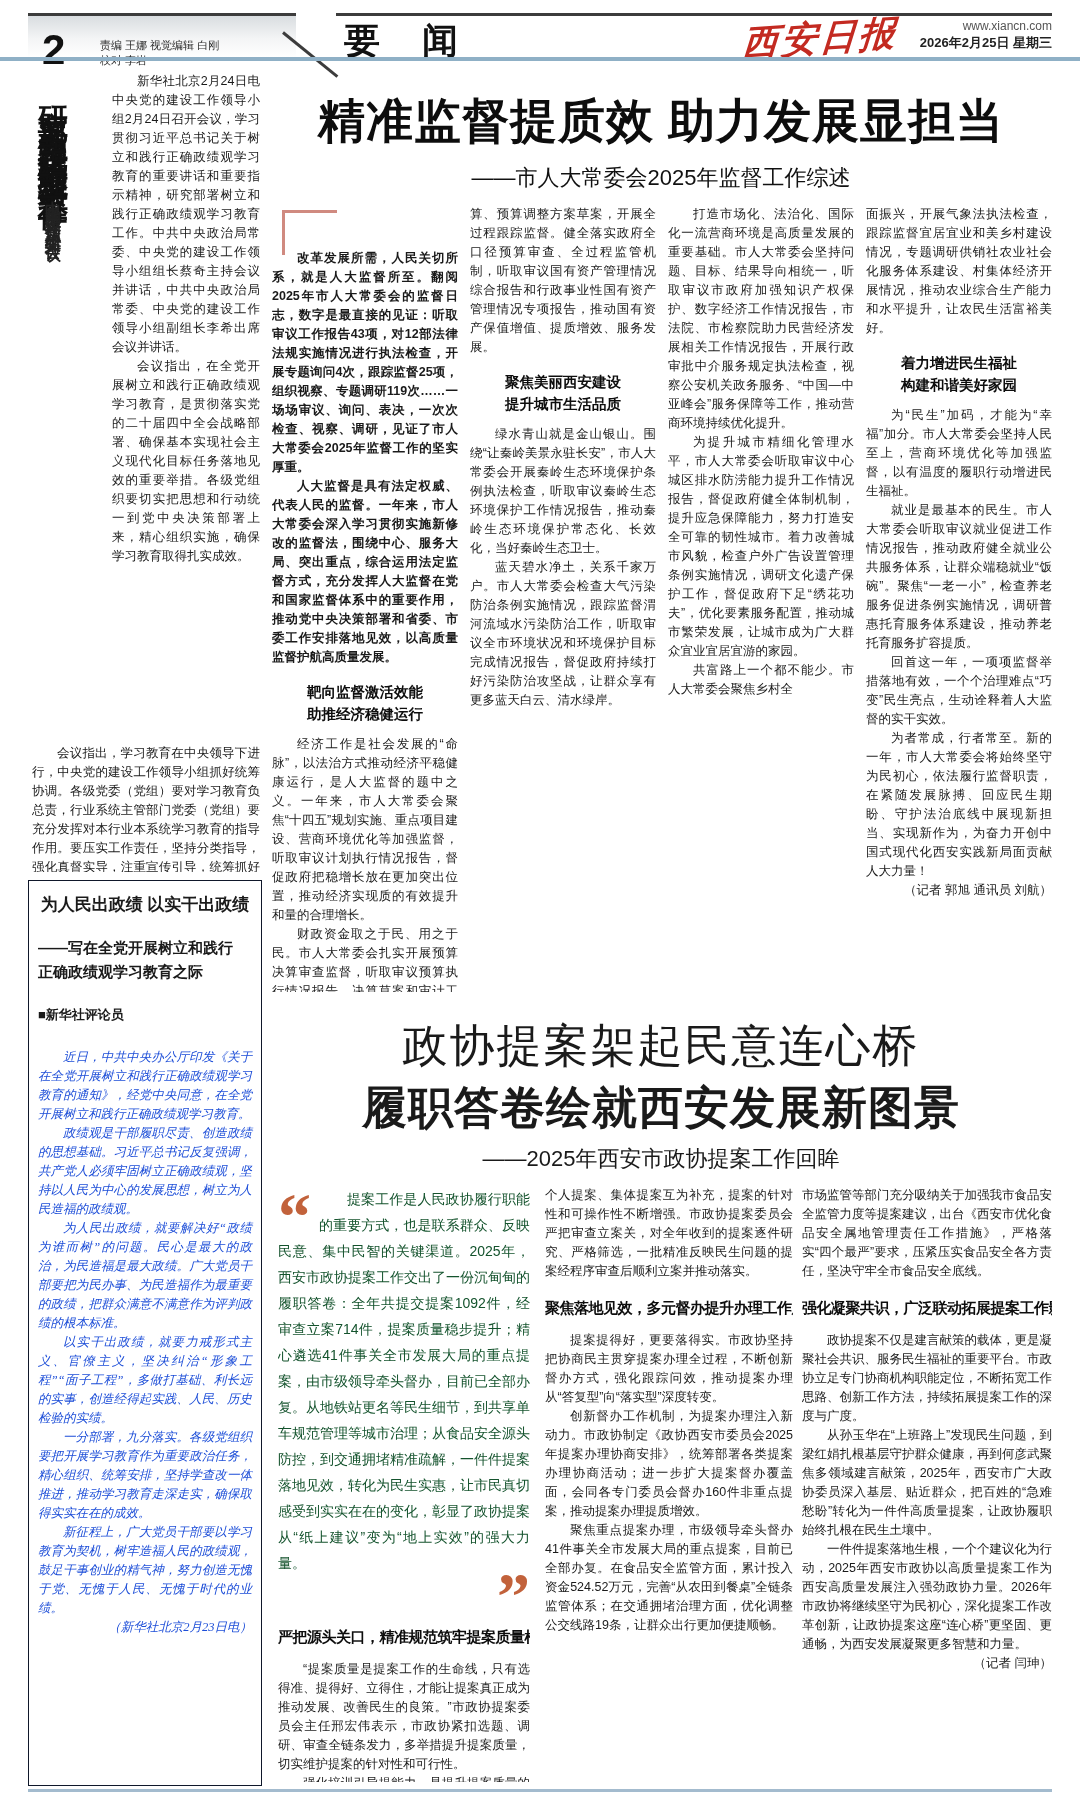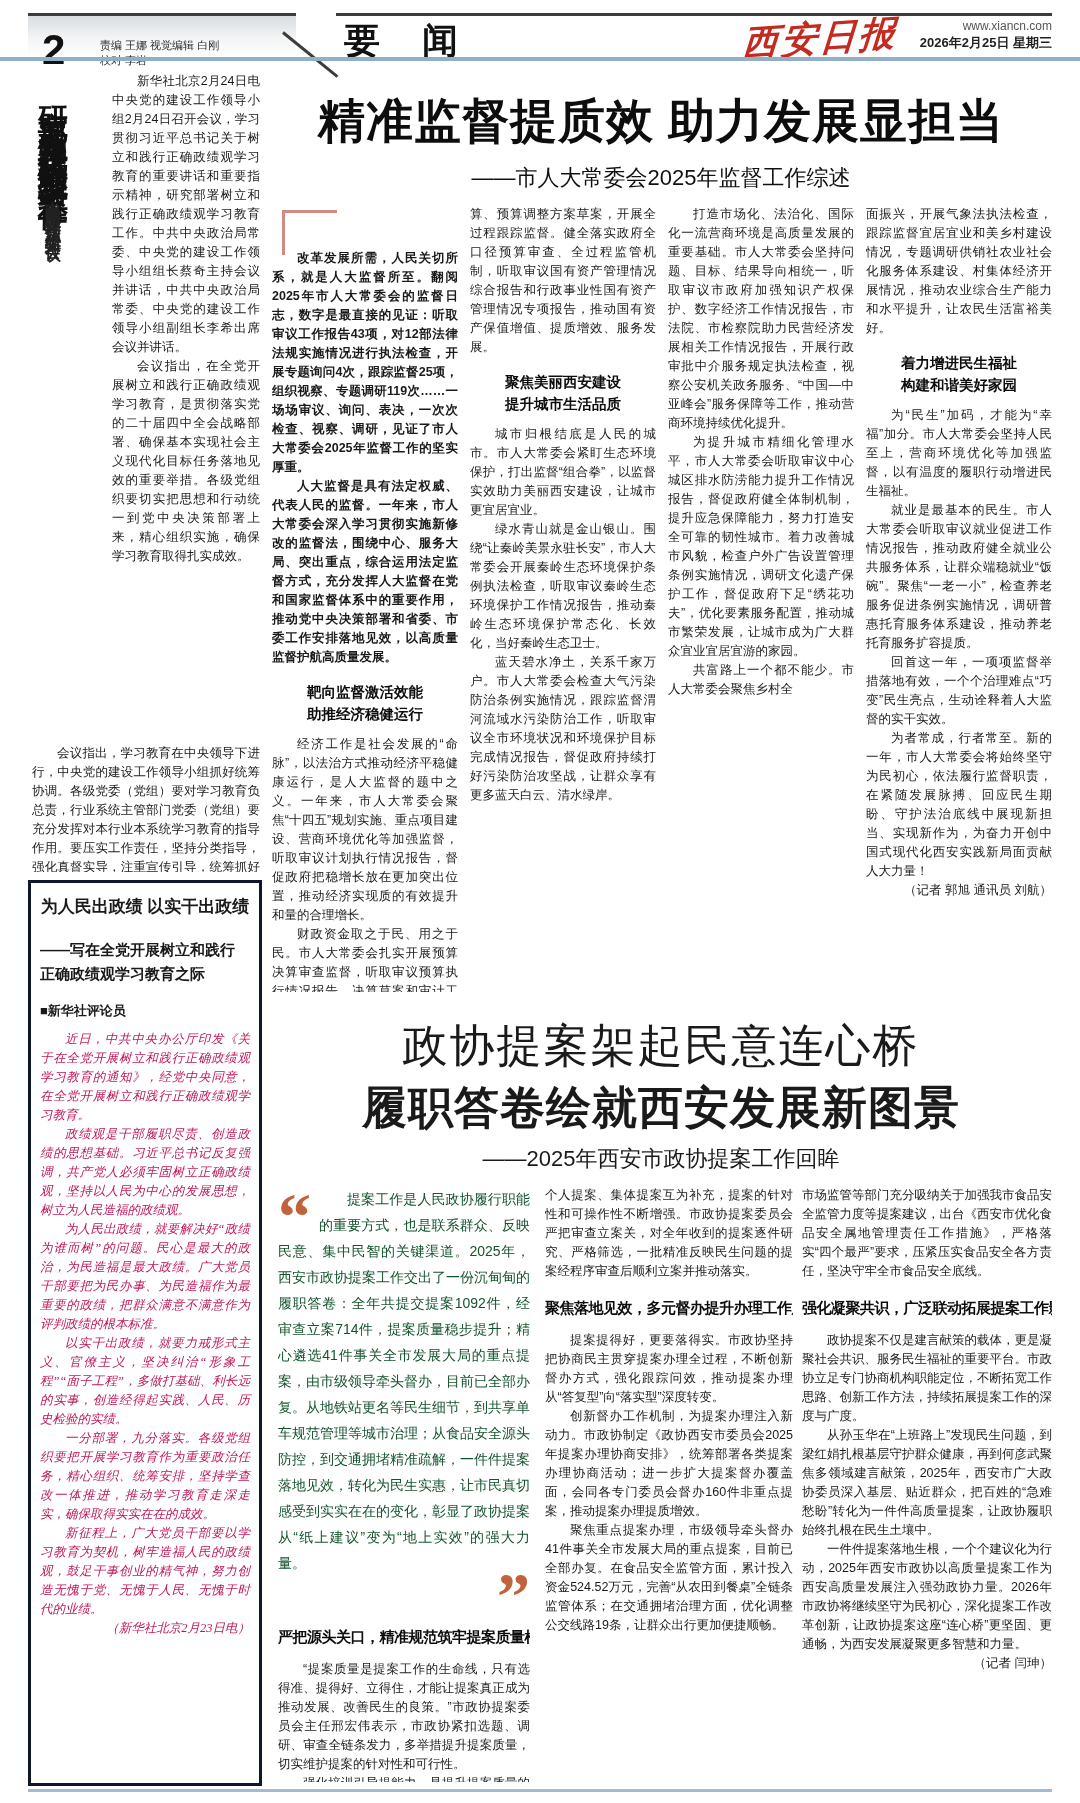--- a/index.html
+++ b/index.html
@@ -29,26 +29,26 @@
   .vhead{position:absolute;left:32px;top:82px;height:650px;writing-mode:vertical-rl;}
   .vhead .vtitle{font-size:30px;font-weight:900;letter-spacing:5px;color:#111;margin-left:6px;}
   .vhead .vkicker{font-size:16px;font-weight:600;letter-spacing:3px;color:#222;margin-top:2px;}
   .left-narrow{position:absolute;left:112px;top:72px;width:148px;height:668px;overflow:hidden;
                font-size:12.5px;line-height:19px;text-align:justify;}
   .left-wide{position:absolute;left:32px;top:744px;width:228px;height:128px;overflow:hidden;
              font-size:12.5px;line-height:19px;text-align:justify;}
 
   
   .commentary{position:absolute;left:28px;top:880px;width:234px;height:906px;
-              border:3px solid #0f172a;box-sizing:border-box;padding:12px 9px;overflow:hidden;}
+              border:1px solid #0f172a;box-sizing:border-box;padding:12px 9px;overflow:hidden;}
   .cm-title{font-size:17px;font-weight:900;text-align:center;white-space:nowrap;letter-spacing:0;}
   .cm-sub{font-size:15px;font-weight:600;margin-top:20px;line-height:24px;white-space:pre-line;}
-  .cm-byline{font-size:13px;font-weight:bold;margin-top:16px;}
-  .cm-body{margin-top:10px;font-family:"Liberation Serif",serif;font-style:italic;
-           font-size:12.5px;line-height:19px;text-align:justify;color:#be185d;}
+  .cm-byline{font-size:13px;font-weight:bold;margin-top:22px;}
+  .cm-body{margin-top:24px;font-family:"Liberation Serif",serif;font-style:italic;
+           font-size:12.5px;line-height:19px;text-align:justify;color:#1d4ed8;}
   .cm-body .para{margin:0;text-indent:2em;}
 
   
   .m-title{position:absolute;left:270px;top:90px;width:782px;text-align:center;
            font-size:47px;font-weight:900;letter-spacing:1px;color:#0d0d0d;white-space:nowrap;}
   .m-sub{position:absolute;left:270px;top:163px;width:782px;text-align:center;
          font-size:22px;font-weight:500;color:#111;}
   .col{position:absolute;top:205px;height:787px;overflow:hidden;
        font-size:12.5px;line-height:19px;text-align:justify;}
   .c1{left:272px;width:186px;padding-top:44px;box-sizing:border-box;}
@@ -139,21 +139,20 @@
       <p class="para lead">人大监督是具有法定权威、代表人民的监督。一年来，市人大常委会深入学习贯彻实施新修改的监督法，围绕中心、服务大局、突出重点，综合运用法定监督方式，充分发挥人大监督在党和国家监督体系中的重要作用，推动党中央决策部署和省委、市委工作安排落地见效，以高质量监督护航高质量发展。</p>
       <h3 class="colhead">靶向监督激活效能
 助推经济稳健运行</h3>
       <p class="para">经济工作是社会发展的“命脉”，以法治方式推动经济平稳健康运行，是人大监督的题中之义。一年来，市人大常委会聚焦“十四五”规划实施、重点项目建设、营商环境优化等加强监督，听取审议计划执行情况报告，督促政府把稳增长放在更加突出位置，推动经济实现质的有效提升和量的合理增长。</p>
       <p class="para">财政资金取之于民、用之于民。市人大常委会扎实开展预算决算审查监督，听取审议预算执行情况报告、决算草案和审计工作报告，审查批准预</p>
     </div>
   <div class="col c2">
       <p class="para" style="text-indent: 0px;">算、预算调整方案草案，开展全过程跟踪监督。健全落实政府全口径预算审查、全过程监管机制，听取审议国有资产管理情况综合报告和行政事业性国有资产管理情况专项报告，推动国有资产保值增值、提质增效、服务发展。</p>
       <h3 class="colhead">聚焦美丽西安建设
 提升城市生活品质</h3>
-      <p class="para">城市归根结底是人民的城市。市人大常委会紧盯生态环境保护，打出监督“组合拳”，以监督实效助力美丽西安建设，让城市更宜居宜业。</p>
       <p class="para">绿水青山就是金山银山。围绕“让秦岭美景永驻长安”，市人大常委会开展秦岭生态环境保护条例执法检查，听取审议秦岭生态环境保护工作情况报告，推动秦岭生态环境保护常态化、长效化，当好秦岭生态卫士。</p>
       <p class="para">蓝天碧水净土，关系千家万户。市人大常委会检查大气污染防治条例实施情况，跟踪监督渭河流域水污染防治工作，听取审议全市环境状况和环境保护目标完成情况报告，督促政府持续打好污染防治攻坚战，让群众享有更多蓝天白云、清水绿岸。</p>
     </div>
   <div class="col c3">
       <p class="para">打造市场化、法治化、国际化一流营商环境是高质量发展的重要基础。市人大常委会坚持问题、目标、结果导向相统一，听取审议市政府加强知识产权保护、数字经济工作情况报告，市法院、市检察院助力民营经济发展相关工作情况报告，开展行政审批中介服务规定执法检查，视察公安机关政务服务、“中国—中亚峰会”服务保障等工作，推动营商环境持续优化提升。</p>
       <p class="para">为提升城市精细化管理水平，市人大常委会听取审议中心城区排水防涝能力提升工作情况报告，督促政府健全体制机制，提升应急保障能力，努力打造安全可靠的韧性城市。着力改善城市风貌，检查户外广告设置管理条例实施情况，调研文化遗产保护工作，督促政府下足“绣花功夫”，优化要素服务配置，推动城市繁荣发展，让城市成为广大群众宜业宜居宜游的家园。</p>
       <p class="para">共富路上一个都不能少。市人大常委会聚焦乡村全</p>
     </div>
   <div class="col c4">
       <p class="para" style="text-indent: 0px;">面振兴，开展气象法执法检查，跟踪监督宜居宜业和美乡村建设情况，专题调研供销社农业社会化服务体系建设、村集体经济开展情况，推动农业综合生产能力和水平提升，让农民生活富裕美好。</p>

